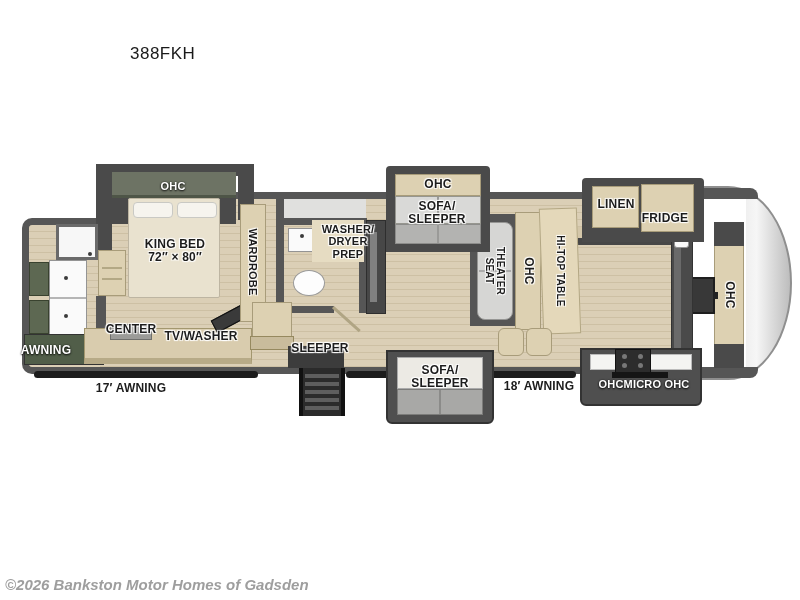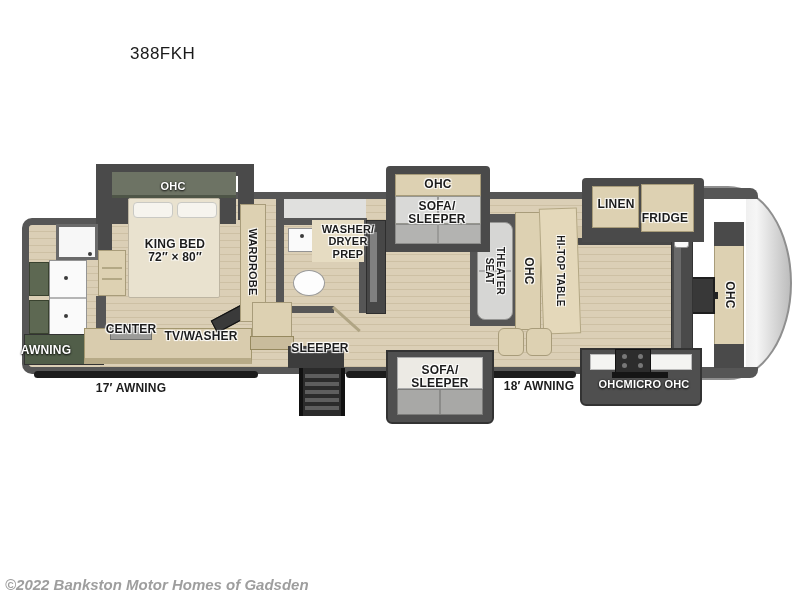--- a/index.html
+++ b/index.html
@@ -172,14 +172,14 @@
   <div class="lbl vert sz12" style="left:528px;top:271px;">OHC</div>
   <div class="lbl vert sz10" style="left:560px;top:271px;">HI-TOP TABLE</div>
   <div class="lbl sz12" style="left:616px;top:205px;">LINEN</div>
   <div class="lbl sz12" style="left:665px;top:219px;">FRIDGE</div>
   <div class="lbl vert sz12" style="left:729px;top:295px;">OHC</div>
   <div class="lbl light" style="left:644px;top:384px;text-align:right;">OHCMICRO OHC</div>
   <div class="lbl sz12" style="left:539px;top:387px;text-align:center;">18′ AWNING</div>
   <div class="lbl sz12" style="left:440px;top:377px;">SOFA/
 SLEEPER</div>
 
-  <div class="copyright">©2022 Bankston Motor Homes of Gadsden</div>
+  <div class="copyright">©2026 Bankston Motor Homes of Gadsden</div>
 </div>
 
 </body></html>

